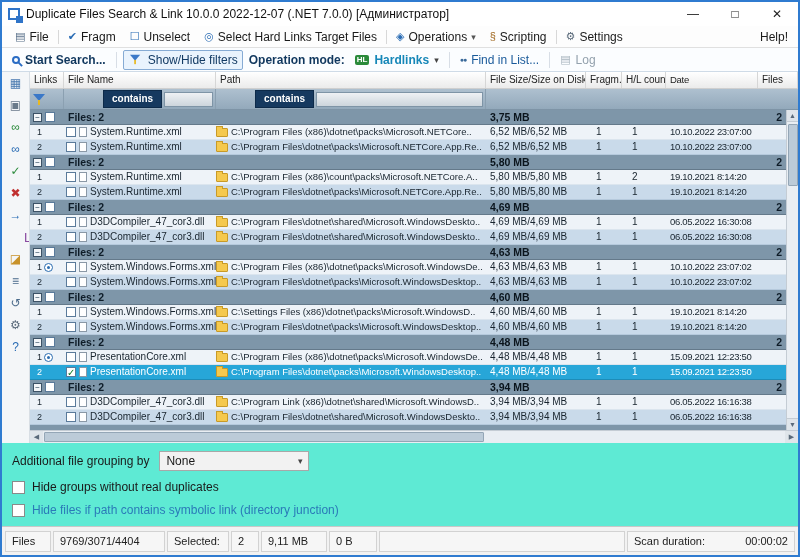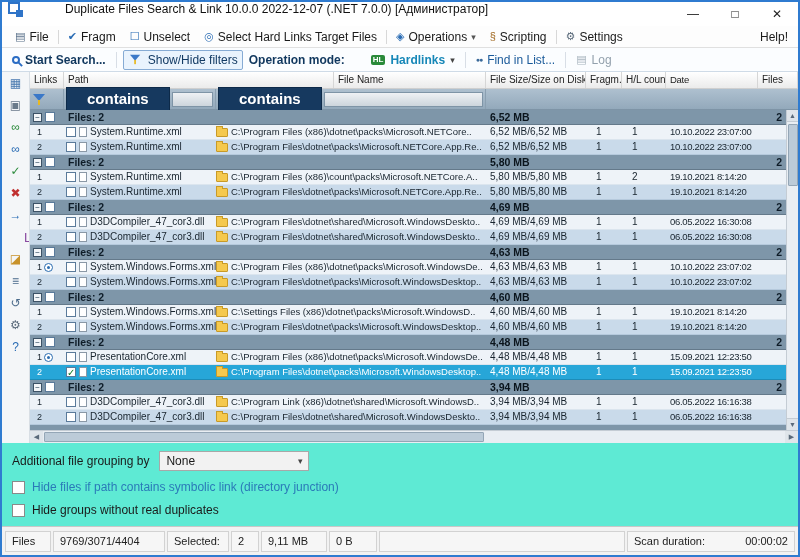--- a/index.html
+++ b/index.html
@@ -2,21 +2,21 @@
 <html><head>
 <meta charset="utf-8">
 <style>
   * { margin:0; padding:0; box-sizing:border-box; }
   html,body { background:#9a9a9a; }
   body { font-family:"Liberation Sans","DejaVu Sans",sans-serif; }
   .window { position:relative; width:800px; height:557px; background:#ffffff;
             border:2px solid #2f7bd0; overflow:hidden; font-size:11px; color:#1a1a1a; }
 
   
-  .titlebar { height:24px; display:flex; align-items:flex-start; padding-left:6px; background:#ffffff;gap:39px; }
+  .titlebar { height:24px; display:flex; align-items:center; padding-left:6px; background:#ffffff; }
   .app-icon { width:12px; height:12px; border:2px solid #2f74c8; position:relative; margin-right:6px; flex:0 0 auto; }
   .app-icon::after { content:''; position:absolute; right:-5px; bottom:-5px; width:7px; height:7px; background:#2f74c8; }
   .title { font-size:12px; color:#111; white-space:nowrap; overflow:hidden; flex:1; }
   .win-btns { display:flex; height:100%; }
   .win-btn { width:42px; display:flex; align-items:center; justify-content:center; font-size:12px; color:#222; cursor:default; }
 
   
   .menubar { height:22px; display:flex; align-items:center; background:#fdfdfd; border-bottom:1px solid #e0e0e0; padding:0 6px; font-size:12px; }
   .menu-items { display:flex; align-items:center; height:100%; flex:1; }
   .mi { display:flex; align-items:center; gap:4px; padding:0 7px; height:100%; cursor:default; white-space:nowrap; }
@@ -33,21 +33,21 @@
   .mag { width:8px; height:8px; border:2px solid #2a6cc4; border-radius:50%; position:relative; }
   .mag::after { content:''; position:absolute; width:6px; height:2px; background:#2a6cc4; right:-5px; bottom:-3px; transform:rotate(45deg); }
   .tb-filters { border:1px solid #86abd4; background:#e9f3fd; border-radius:2px; color:#123a63; }
   .funnel { position:relative; width:15px; height:13px; display:inline-block; }
   .funnel::before { content:''; position:absolute; left:1px; top:1px; width:0; height:0;
        border-left:6px solid transparent; border-right:6px solid transparent; border-top:7px solid #3a78c8; }
   .funnel::after { content:''; position:absolute; left:6px; top:7px; width:2px; height:5px; background:#e8b820; }
   .funnel.small { transform:scale(.85); }
   .tb-opmode-label { font-weight:bold; color:#10375e; }
   .hl-badge { font-size:8px; font-weight:bold; color:#ffffff; background:#2a8a3a; padding:1px 2px; border-radius:2px; line-height:1; }
-  .tb-hardlinks { color:#1687b8; font-weight:bold;margin-left:16px; }
+  .tb-hardlinks { color:#1687b8; font-weight:bold; }
   .dd-arrow { font-size:9px; color:#444; }
   .binoc { display:inline-block; font-size:7px; letter-spacing:-1px; color:#3a6a9a; }
   .tb-find { color:#1a5a9a; }
   .tb-log { color:#93a1ad; }
   .log-ic { color:#a8b4be; font-size:11px; }
 
   
   .main { display:flex; height:371px; }
   .side-toolbar { width:28px; background:#f4f6f8; border-right:1px solid #d8dee4; display:flex; flex-direction:column; align-items:center; padding-top:3px; gap:6px; overflow:hidden; }
   .sic { width:20px; height:16px; display:flex; align-items:center; justify-content:center; font-size:12px; cursor:default; }
@@ -60,21 +60,21 @@
 
   
   .thead { height:17px; display:flex; background:linear-gradient(#ffffff,#ebebeb); border-bottom:1px solid #cfcfcf; }
   .hcell { font-size:10px; color:#222; padding:0 4px; line-height:16px; border-right:1px solid #d6d6d6; white-space:nowrap; overflow:hidden; flex-shrink:0; }
   .hcell.c-files { flex-shrink:1; }
 
   
   .filter-row { height:21px; display:flex; background:linear-gradient(#aec0cf,#93a9bb); border-bottom:1px solid #7e94a6; }
   .fcell { display:flex; align-items:center; flex-shrink:0; border-right:1px solid #8ba0b1; padding:0 2px; }
   .fcell.frest { flex:1; border-right:none; }
-  .contains { background:#16395f; color:#ffffff; font-size:15px; font-weight:bold; padding:2px 20px; border:1px solid #0d2a49; line-height:1.2; cursor:default; }
+  .contains { background:#16395f; color:#ffffff; font-size:10px; font-weight:bold; padding:2px 8px; border:1px solid #0d2a49; line-height:1.2; cursor:default;margin-left:37px; }
   .finput { flex:1; height:15px; margin-left:2px; background:linear-gradient(#eef1f4,#cdd5dc); border:1px solid #7e94a6; }
 
   
   .tbody { position:relative; height:320px; overflow:hidden; background:#dde7f0; }
   .grow { height:15px; display:flex; background:#7e96a9; border-bottom:1px solid #64798a; font-size:10.5px; color:#0e1c28; }
   .grow .cell { flex-shrink:0; }
   .grow.sliver { height:5px; border-bottom:none; overflow:hidden; }
   .gl { display:flex; align-items:center; gap:3px; padding-left:3px; }
   .collapse-box { width:9px; height:9px; background:#f2f5f8; border:1px solid #3c5266; font-size:8px; line-height:7px; text-align:center; color:#16324a; cursor:default; }
   .cb { width:10px; height:10px; background:#ffffff; border:1px solid #5a7a9a; display:inline-block; position:relative; cursor:default; }
@@ -230,22 +230,22 @@
         <span class="sic" style="color: rgb(200, 146, 42);">◪</span>
         <span class="sic" style="color: rgb(74, 106, 138);">≡</span>
         <span class="sic" style="color: rgb(74, 106, 138);">↺</span>
         <span class="sic" style="color: rgb(90, 106, 122);">⚙</span>
         <span class="sic" style="color: rgb(42, 108, 180);">?</span>
       </div>
 
     <div class="table-wrap">
       <div class="thead">
           <div class="hcell c-links">Links</div>
+          <div class="hcell c-name">File Name</div>
           <div class="hcell c-path">Path</div>
-          <div class="hcell c-name">File Name</div>
           <div class="hcell c-size">File Size/Size on Disk</div>
           <div class="hcell c-fragm">Fragm.</div>
           <div class="hcell c-hl">H/L count</div>
           <div class="hcell c-date">Date</div>
           <div class="hcell c-files">Files</div>
         </div>
 
       <div class="filter-row">
         <div class="fcell c-links">
           <span class="funnel"></span>
@@ -267,21 +267,21 @@
           <div class="vs-thumb"></div>
           <div class="vs-arrow bottom">▼</div>
         </div>
       <div class="grow">
     <div class="cell c-links gl">
       <span class="collapse-box">−</span>
       <span class="cb"></span>
     </div>
     <div class="cell c-name gname">Files: 2</div>
     <div class="cell c-path"></div>
-    <div class="cell c-size gsize">6,52 MB</div>
+    <div class="cell c-size gsize">3,75 MB</div>
     <div class="cell c-fragm"></div>
     <div class="cell c-hl"></div>
     <div class="cell c-date"></div>
     <div class="cell c-files gfiles">2</div>
   </div>
           <div class="drow norm">
     <div class="cell c-links rl">
       <span class="rnum">1</span>
       <span class="radio"></span>
     </div>
@@ -652,25 +652,25 @@
   <div class="bottom-panel">
     <div class="group-row">
       <span>Additional file grouping by</span>
       <div class="dd">
         <span>None</span>
         <span class="dd-arrow">▾</span>
       </div>
     </div>
     <div class="check-row">
       <span class="sq"></span>
-      <span class="check-blue">Hide files if path contains symbolic link (directory junction)</span>
+      <span>Hide groups without real duplicates</span>
     </div>
     <div class="check-row">
       <span class="sq"></span>
-      <span>Hide groups without real duplicates</span>
+      <span class="check-blue">Hide files if path contains symbolic link (directory junction)</span>
     </div>
   </div>
 
   <div class="statusbar">
     <div class="seg" style="width:46px">Files</div>
     <div class="seg" style="width:112px">9769/3071/4404</div>
     <div class="seg" style="width:62px">Selected:</div>
     <div class="seg" style="width:28px">2</div>
     <div class="seg" style="width:66px">9,11 MB</div>
     <div class="seg" style="width:48px">0 B</div>

